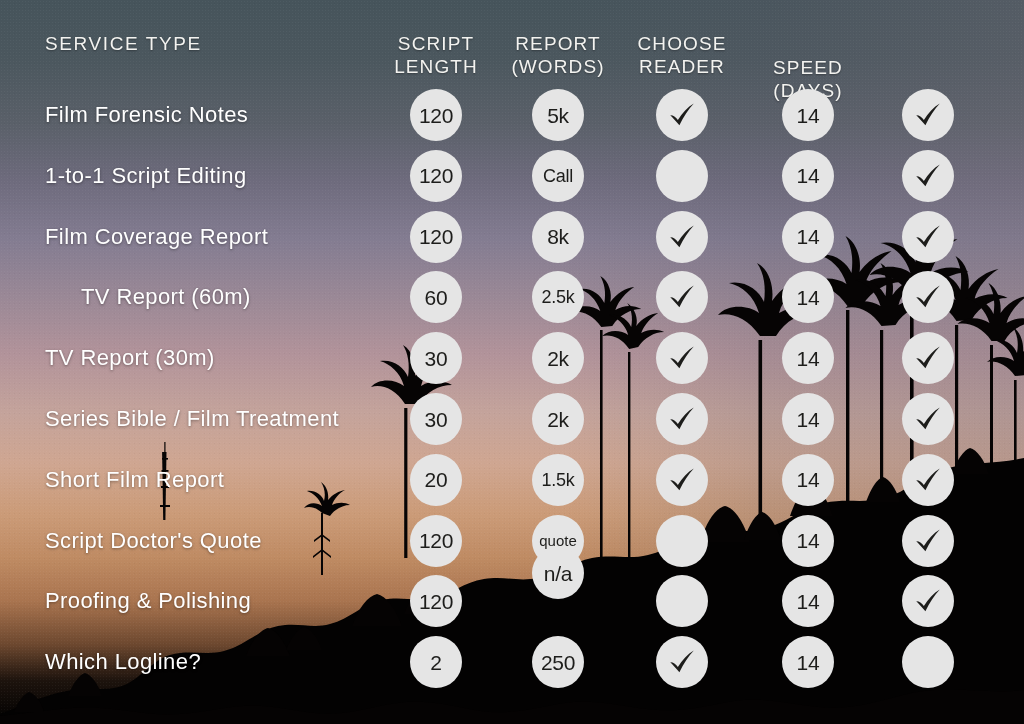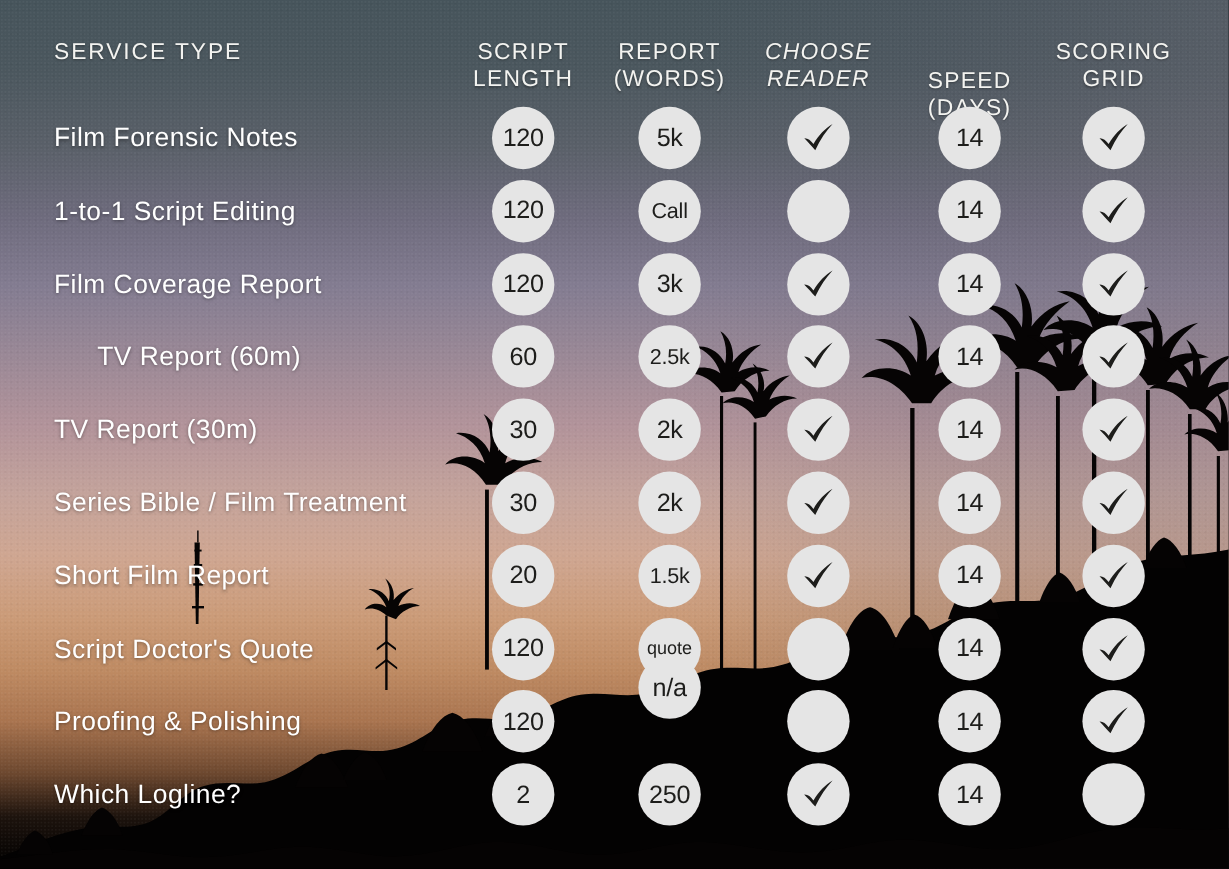--- a/index.html
+++ b/index.html
@@ -241,34 +241,30 @@
     <div class="hdr" style="left:376px;top:32px;width:120px;">
       <div>SCRIPT</div>
       <div>LENGTH</div>
     </div>
 
     <div class="hdr" style="left:496px;top:32px;width:124px;">
       <div>REPORT</div>
       <div>(WORDS)</div>
     </div>
 
-    <div class="hdr" style="left:620px;top:32px;width:124px;font-style:italic;">
+    <div class="hdr" style="left:620px;top:32px;width:124px;">
       <div>CHOOSE</div>
       <div>READER</div>
     </div>
 
     <div class="hdr" style="left:750px;top:32px;width:116px;margin-top:24px;">
       <div>SPEED</div>
       <div>(DAYS)</div>
     </div>
 
-    <div class="hdr" style="left:866px;top:32px;width:124px;">
-      <div>SCORING</div>
-      <div>GRID</div>
-    </div>
 
     <div id="rows-host">
         <div class="rowlabel" style="top: 115px;">Film Forensic Notes</div>
         <div class="cell" style="left: 436px; top: 115px;">
           <span>120</span>
         </div>
         <div class="cell" style="left: 558px; top: 115px;">
           <span>5k</span>
         </div>
         <div class="cell" style="left: 682px; top: 115px;">
@@ -298,21 +294,21 @@
         <div class="cell" style="left: 928px; top: 175.8px;">
           <svg viewBox="0 0 32 32" xmlns="http://www.w3.org/2000/svg">
             <path d="M3.5 16.2 C6.4 16.0 9.2 18.0 11.6 21.4 C16.2 13.6 22.0 7.4 28.6 3.6 C23.0 9.6 17.6 17.4 13.2 26.8 C9.8 23.0 6.6 19.2 3.5 16.2 Z" fill="#1d1d1b"></path>
           </svg>
         </div>
         <div class="rowlabel" style="top: 236.6px;">Film Coverage Report</div>
         <div class="cell" style="left: 436px; top: 236.6px;">
           <span>120</span>
         </div>
         <div class="cell" style="left: 558px; top: 236.6px;">
-          <span>3k</span>
+          <span>8k</span>
         </div>
         <div class="cell" style="left: 682px; top: 236.6px;">
           <svg viewBox="0 0 32 32" xmlns="http://www.w3.org/2000/svg">
             <path d="M3.5 16.2 C6.4 16.0 9.2 18.0 11.6 21.4 C16.2 13.6 22.0 7.4 28.6 3.6 C23.0 9.6 17.6 17.4 13.2 26.8 C9.8 23.0 6.6 19.2 3.5 16.2 Z" fill="#1d1d1b"></path>
           </svg>
         </div>
         <div class="cell" style="left: 808px; top: 236.6px;">
           <span>14</span>
         </div>
         <div class="cell" style="left: 928px; top: 236.6px;">

